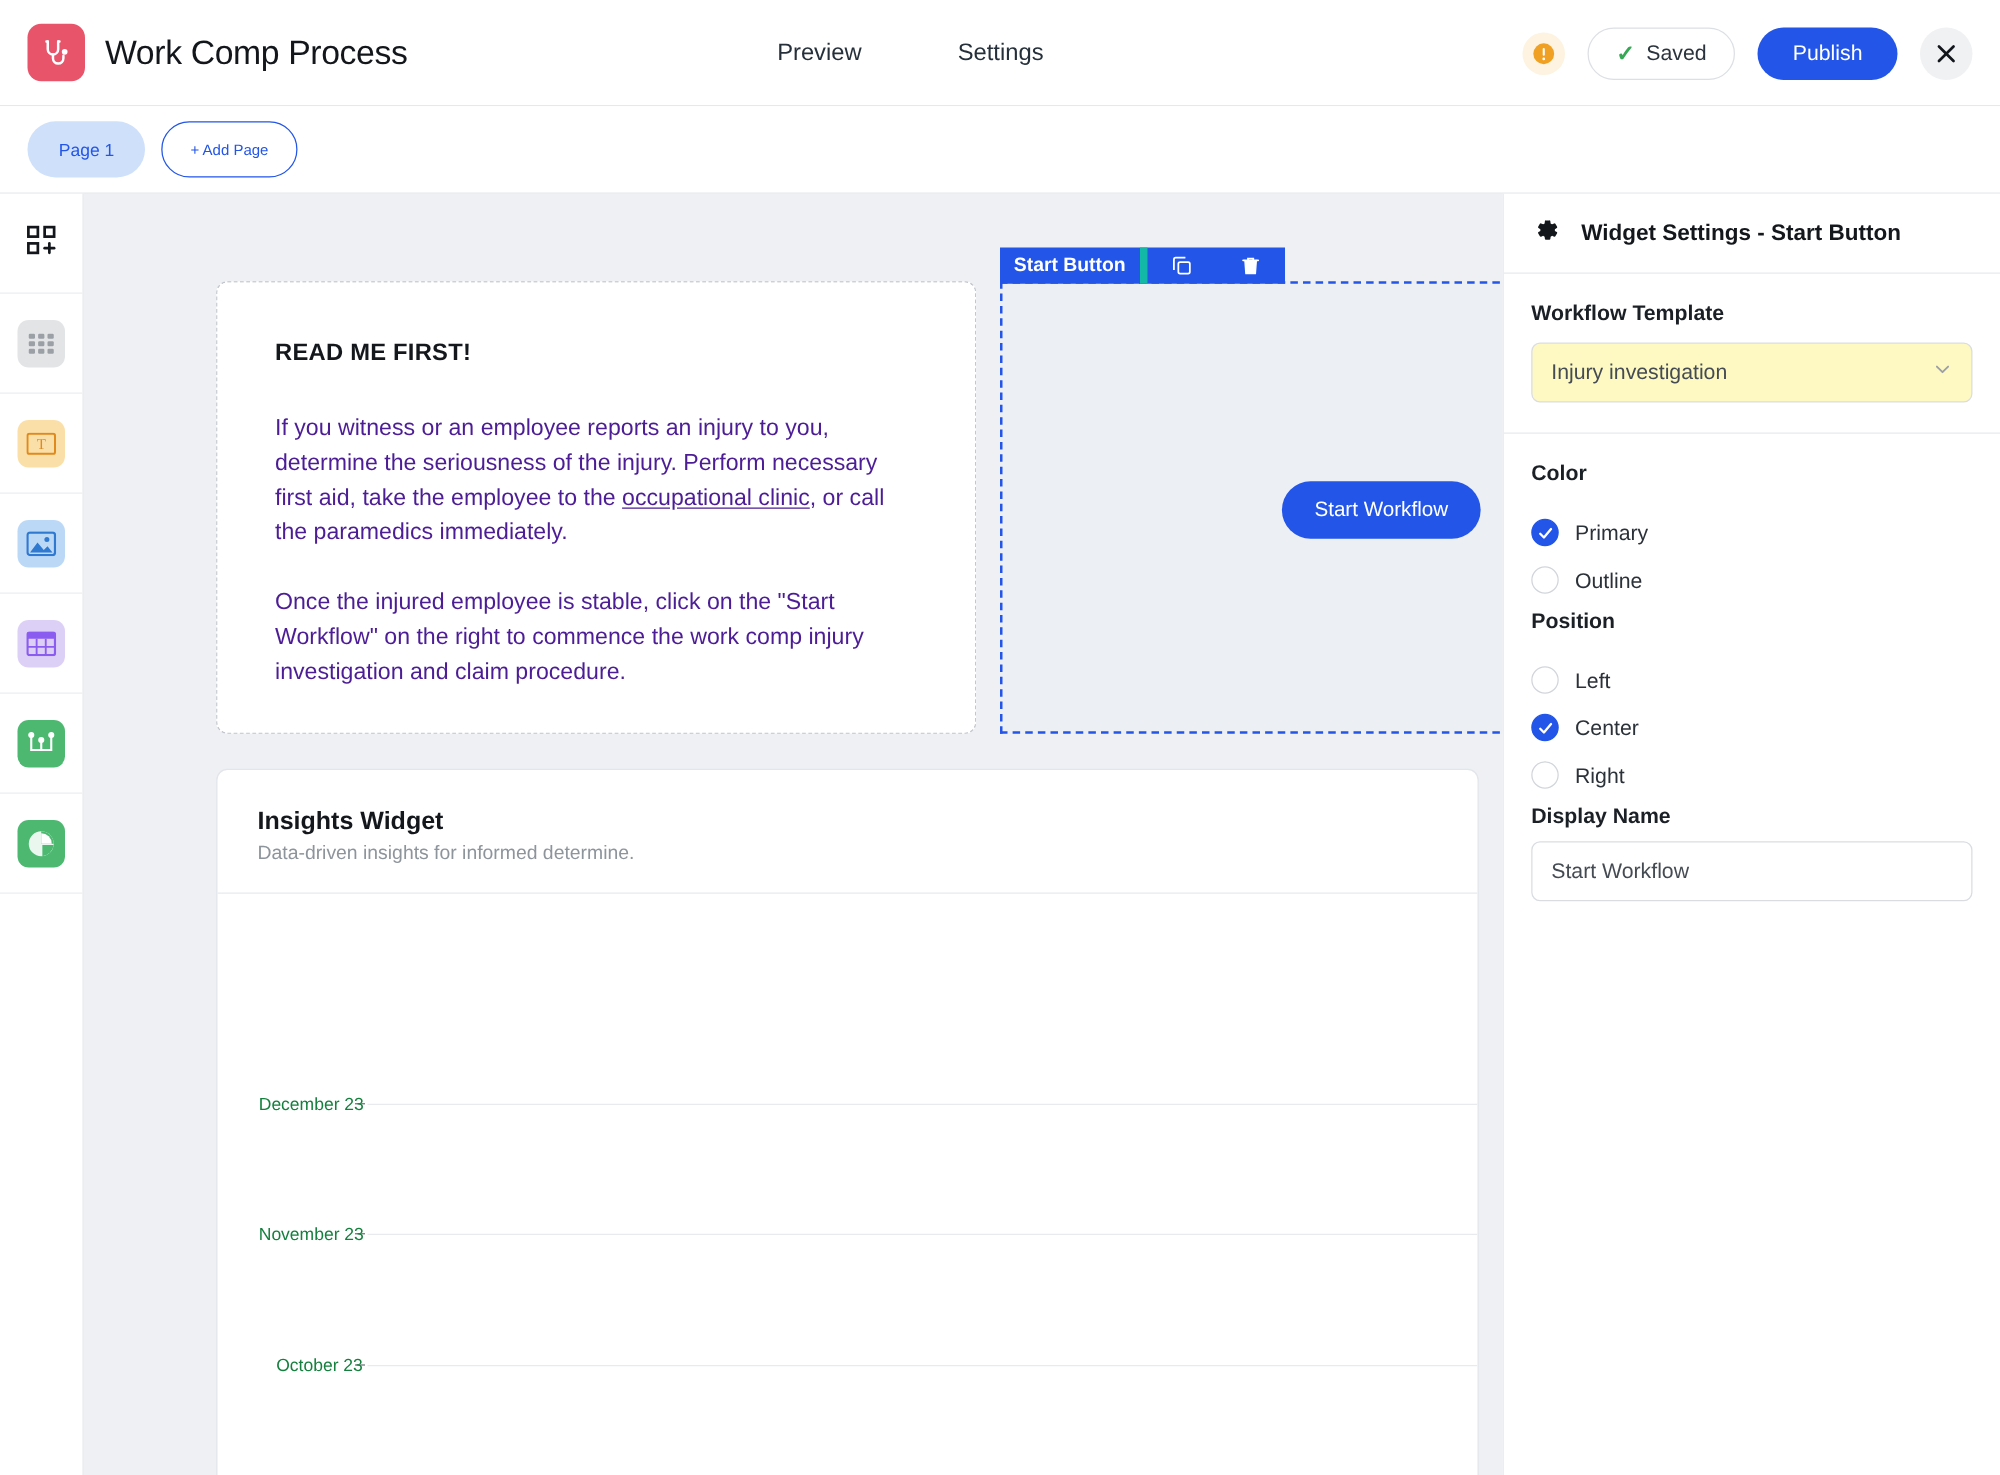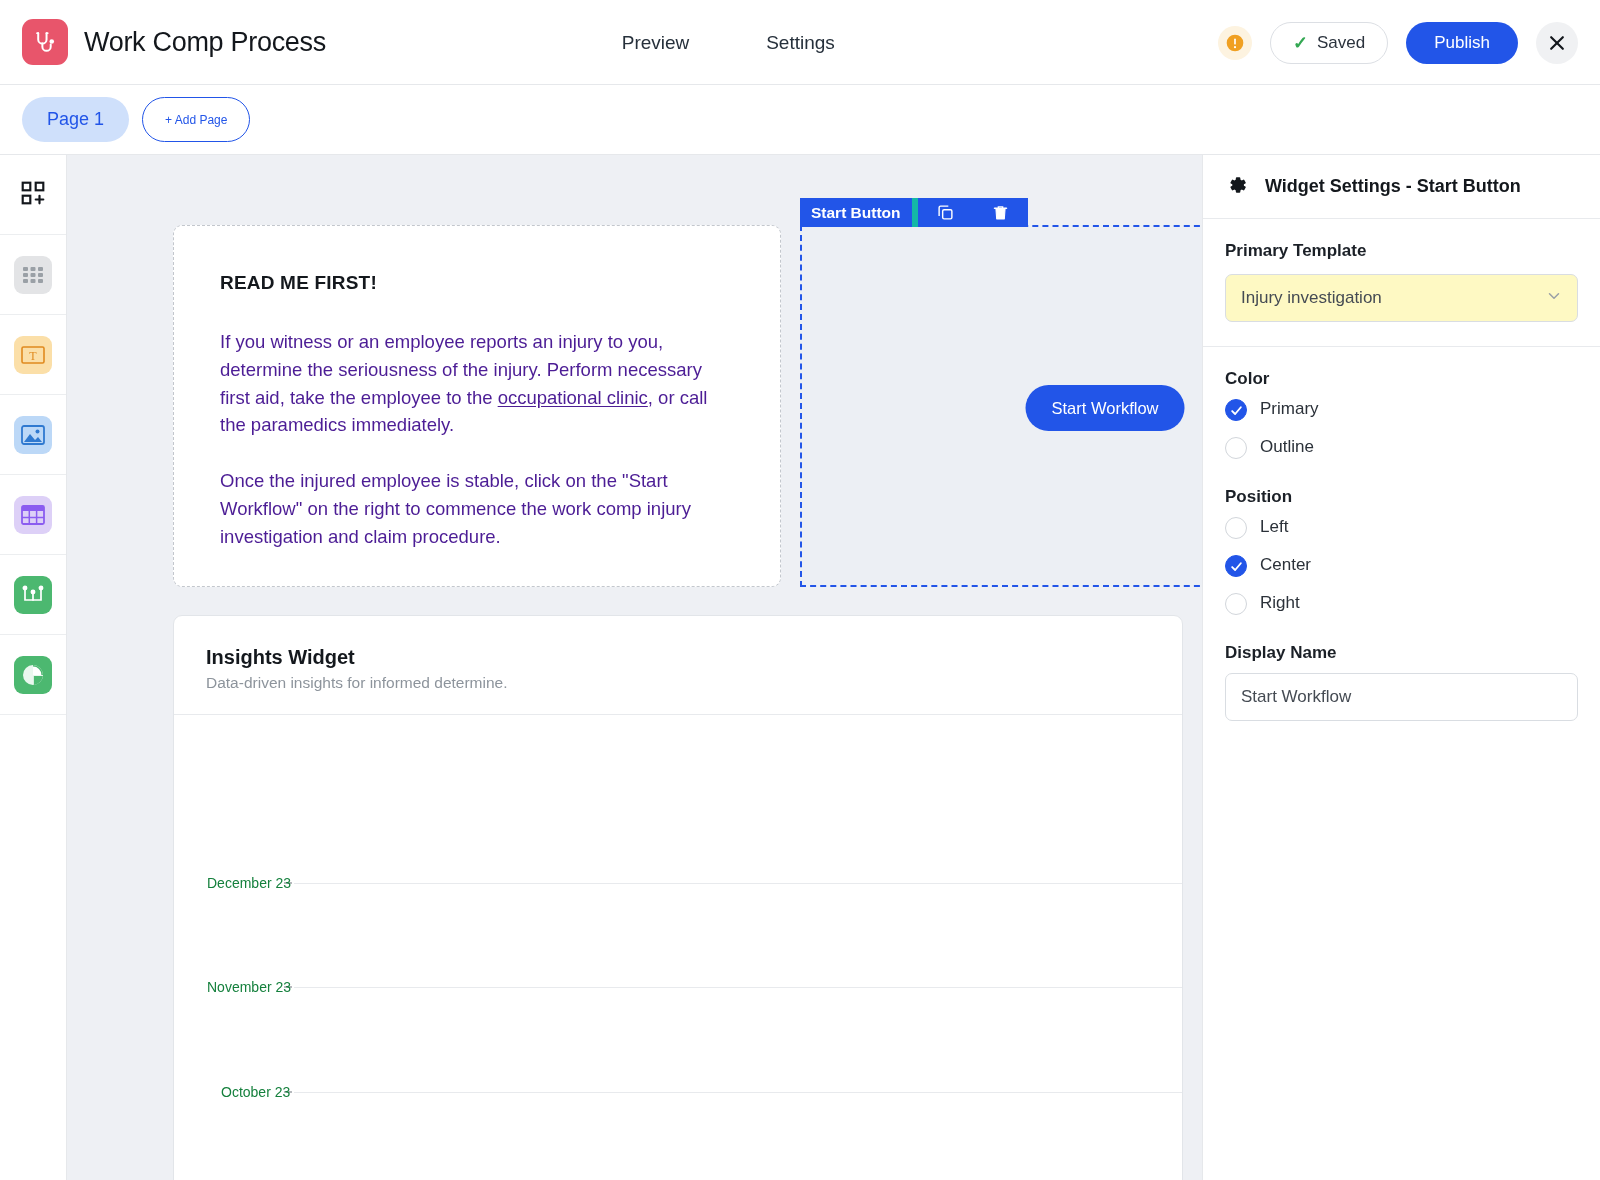--- a/index.html
+++ b/index.html
@@ -70,21 +70,21 @@
   }
 
   
   .pagesbar {
     position:absolute; left:0; top:85px; width:1600px; height:70px;
     background:#fff; border-bottom:1px solid #e6e8eb;
     display:flex; align-items:center; padding-left:22px; gap:13px;
   }
   .page-pill {
     height:45px; padding:0 25px; border-radius:23px;
-    background:#cfe0fb; color:#2255e8; font-size:18px;
+    background:#cfe0fb; color:#2255e8; font-size:14px;
     display:flex; align-items:center; cursor:pointer; border:none;
     font-family:inherit;
   }
   .addpage-pill {
     height:45px; padding:0 22px; border-radius:23px;
     background:#fff; border:1.5px solid #2255e8; color:#2255e8; font-size:12px;
     display:flex; align-items:center; cursor:pointer; font-family:inherit;
   }
 
   
@@ -189,21 +189,21 @@
   .select-box {
     position:relative; height:48px; border:1px solid #d9dde2; border-radius:7px;
     display:flex; align-items:center; padding:0 15px; cursor:pointer;
     background:#fef9c3;
   }
   .select-value { font-size:17px; color:#454b53; }
   .chev { position:absolute; right:14px; top:50%; transform:translateY(-50%); }
 
   .group-label { font-size:17px; font-weight:bold; color:#1b2027; margin-bottom:10px; }
   .radio-row {
-    display:flex; align-items:flex-start; gap:13px; height:38px; cursor:pointer;
+    display:flex; align-items:flex-end; gap:13px; height:38px; cursor:pointer;
   }
   .radio {
     width:22px; height:22px; border-radius:50%;
     border:1.5px solid #d2d6db; background:#fff; flex:0 0 auto;
     display:flex; align-items:center; justify-content:center;
   }
   .radio.on { background:#2255e8; border-color:#2255e8; }
   .radio-label { font-size:17px; color:#2b3139; }
   .text-input {
     height:48px; width:100%; border:1px solid #d9dde2; border-radius:7px;
@@ -404,21 +404,21 @@
       <span>
         <svg width="24" height="24" viewBox="0 0 24 24" fill="#13171c">
           <path d="M12 8.2a3.8 3.8 0 1 0 0 7.6 3.8 3.8 0 0 0 0-7.6zm0 5.9a2.1 2.1 0 1 1 0-4.2 2.1 2.1 0 0 1 0 4.2z"></path>
           <path d="M20.4 13.6l-1.5-.9a7.2 7.2 0 0 0 0-1.4l1.5-.9a.8.8 0 0 0 .3-1l-1.4-2.4a.8.8 0 0 0-1-.3l-1.6.7a7 7 0 0 0-1.2-.7l-.2-1.7a.8.8 0 0 0-.8-.7h-2.8a.8.8 0 0 0-.8.7l-.2 1.7a7 7 0 0 0-1.2.7l-1.6-.7a.8.8 0 0 0-1 .3L5.5 9.4a.8.8 0 0 0 .3 1l1.5.9a7.2 7.2 0 0 0 0 1.4l-1.5.9a.8.8 0 0 0-.3 1l1.4 2.4a.8.8 0 0 0 1 .3l1.6-.7c.38.28.78.51 1.2.7l.2 1.7a.8.8 0 0 0 .8.7h2.8a.8.8 0 0 0 .8-.7l.2-1.7c.42-.19.82-.42 1.2-.7l1.6.7a.8.8 0 0 0 1-.3l1.4-2.4a.8.8 0 0 0-.3-1z"></path>
         </svg>
       </span>
       <span class="panel-title">Widget Settings - Start Button</span>
     </div>
 
     <div class="panel-section">
-      <div class="field-label">Primary Template</div>
+      <div class="field-label">Workflow Template</div>
       <div class="select-box">
         <span class="select-value">Injury investigation</span>
         <span class="chev">
           <svg width="18" height="18" viewBox="0 0 24 24" fill="none" stroke="#9aa0a6" stroke-width="2" stroke-linecap="round" stroke-linejoin="round">
             <polyline points="6 9 12 15 18 9"></polyline>
           </svg>
         </span>
       </div>
     </div>
 

